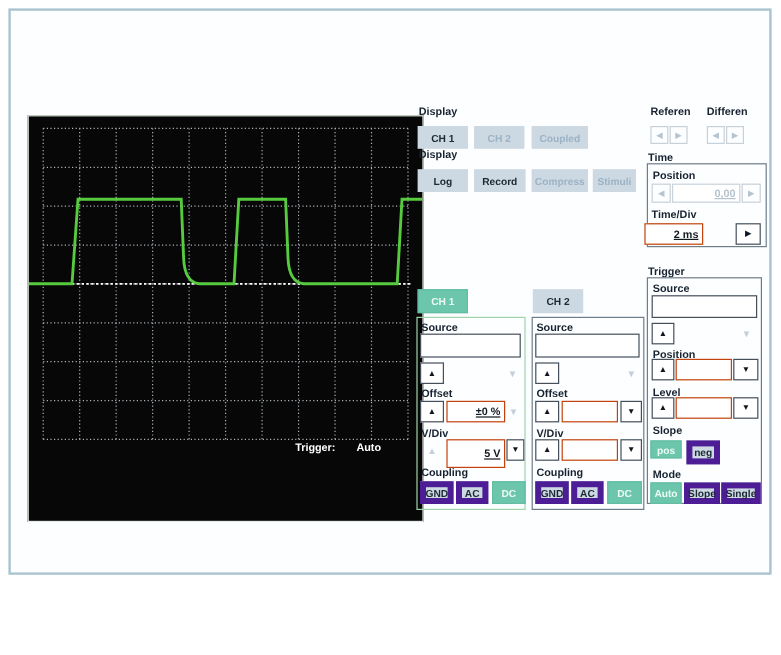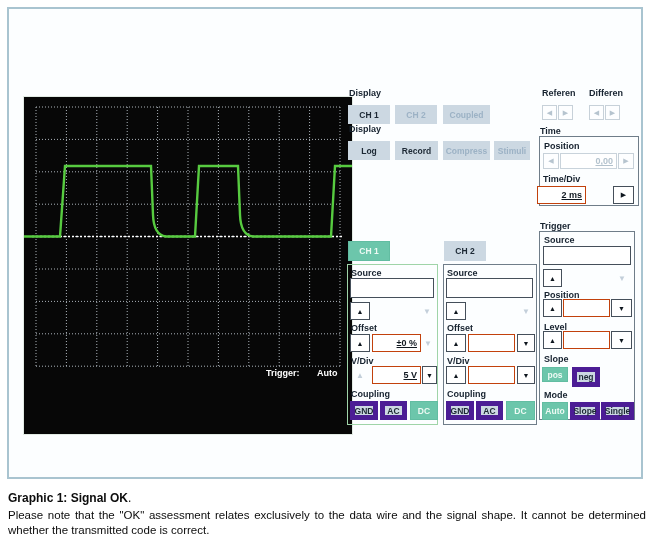--- a/index.html
+++ b/index.html
@@ -19,21 +19,21 @@
   .spin.dis{border-color:#c7d1d9;color:#b6c4cf;background:#fdfeff;}
   .spin.flat{border:none;background:transparent;color:#c3cfda;font-size:8px;}
   .field{position:absolute;background:#fff;border:1px solid #c2410c;
          font:bold 9px "Liberation Sans",sans-serif;color:#101820;display:flex;align-items:center;
          justify-content:flex-end;padding-right:3px;box-sizing:border-box;text-decoration:underline;}
   .field.dis{border-color:#c9d3db;color:#b3c2cd;}
   .box{position:absolute;border:1px solid #6f7d89;box-sizing:border-box;}
   .inputbox{position:absolute;background:#fff;border:1px solid #454f5a;box-sizing:border-box;}
   .scope{position:absolute;left:14px;top:87px;width:328px;height:337px;background:#070707;
          border:1px solid #e2ebe4;box-sizing:content-box;}
-  .trig-status{position:absolute;font:bold 9px "Liberation Sans",sans-serif;color:#fff;white-space:nowrap;margin-left:20px;}
+  .trig-status{position:absolute;font:bold 9px "Liberation Sans",sans-serif;color:#fff;white-space:nowrap;}
   .bottomstrip{position:absolute;left:2px;top:418px;width:628px;height:50px;background:#e9f0f4;}
   .figid{position:absolute;left:6px;top:40px;font:8px "Liberation Sans",sans-serif;color:#8a98a3;}
   .caption{position:absolute;left:8px;top:488px;width:638px;}
   .cap-title{font:bold 12px "Liberation Sans",sans-serif;color:#0c0c0c;}
   .cap-period{font:12px "Liberation Sans",sans-serif;color:#0c0c0c;font-weight:normal;}
   .cap-body{margin-top:2px;font:11.5px "Liberation Sans",sans-serif;color:#0c0c0c;
             line-height:15px;text-align:justify;}
 </style>
 </head>
 <body>
@@ -167,21 +167,21 @@
         <span>▲</span>
       </div>
     <div class="field" style="left:363px;top:325px;width:49px;height:18px">±0 %</div>
     <div class="spin flat" style="left:412px;top:325px;width:14px;height:18px">
         <span>▼</span>
       </div>
     <span class="lbl" style="left:342px;top:347px">V/Div</span>
     <div class="spin flat" style="left:341px;top:357px;width:20px;height:18px">
         <span>▲</span>
       </div>
-    <div class="field" style="left:363px;top:357px;width:49px;height:18px">5 V</div>
+    <div class="field" style="left:363px;top:357px;width:49px;height:24px">5 V</div>
     <div class="spin" style="left:413px;top:357px;width:15px;height:18px">
         <span>▼</span>
       </div>
     <span class="lbl" style="left:342px;top:380px">Coupling</span>
     <div class="flatbtn b3d" style="left:341px;top:392px;width:28px;height:19px">GND</div>
     <div class="flatbtn b3d" style="left:371px;top:392px;width:27px;height:19px">AC</div>
     <div class="flatbtn teal" style="left:401px;top:392px;width:28px;height:19px">DC</div>
 
     <div class="flatbtn" style="left:435px;top:232px;width:42px;height:20px">CH 2</div>
     <div class="box" style="left:434px;top:255px;width:94px;height:161px"></div>
@@ -209,18 +209,14 @@
     <div class="spin" style="left:508px;top:357px;width:18px;height:18px">
         <span>▼</span>
       </div>
     <span class="lbl" style="left:438px;top:380px">Coupling</span>
     <div class="flatbtn b3d" style="left:437px;top:392px;width:28px;height:19px">GND</div>
     <div class="flatbtn b3d" style="left:467px;top:392px;width:27px;height:19px">AC</div>
     <div class="flatbtn teal" style="left:497px;top:392px;width:29px;height:19px">DC</div>
 
   </div>
 
-  <div class="caption">
-    <div><span class="cap-title">Graphic 1: Signal OK</span><span class="cap-period">.</span></div>
-    <div class="cap-body">Please note that the "OK" assessment relates exclusively to the data wire and the signal shape. It cannot be determined whether the transmitted code is correct.</div>
-  </div>
 
 </div>
 
 </body></html>

